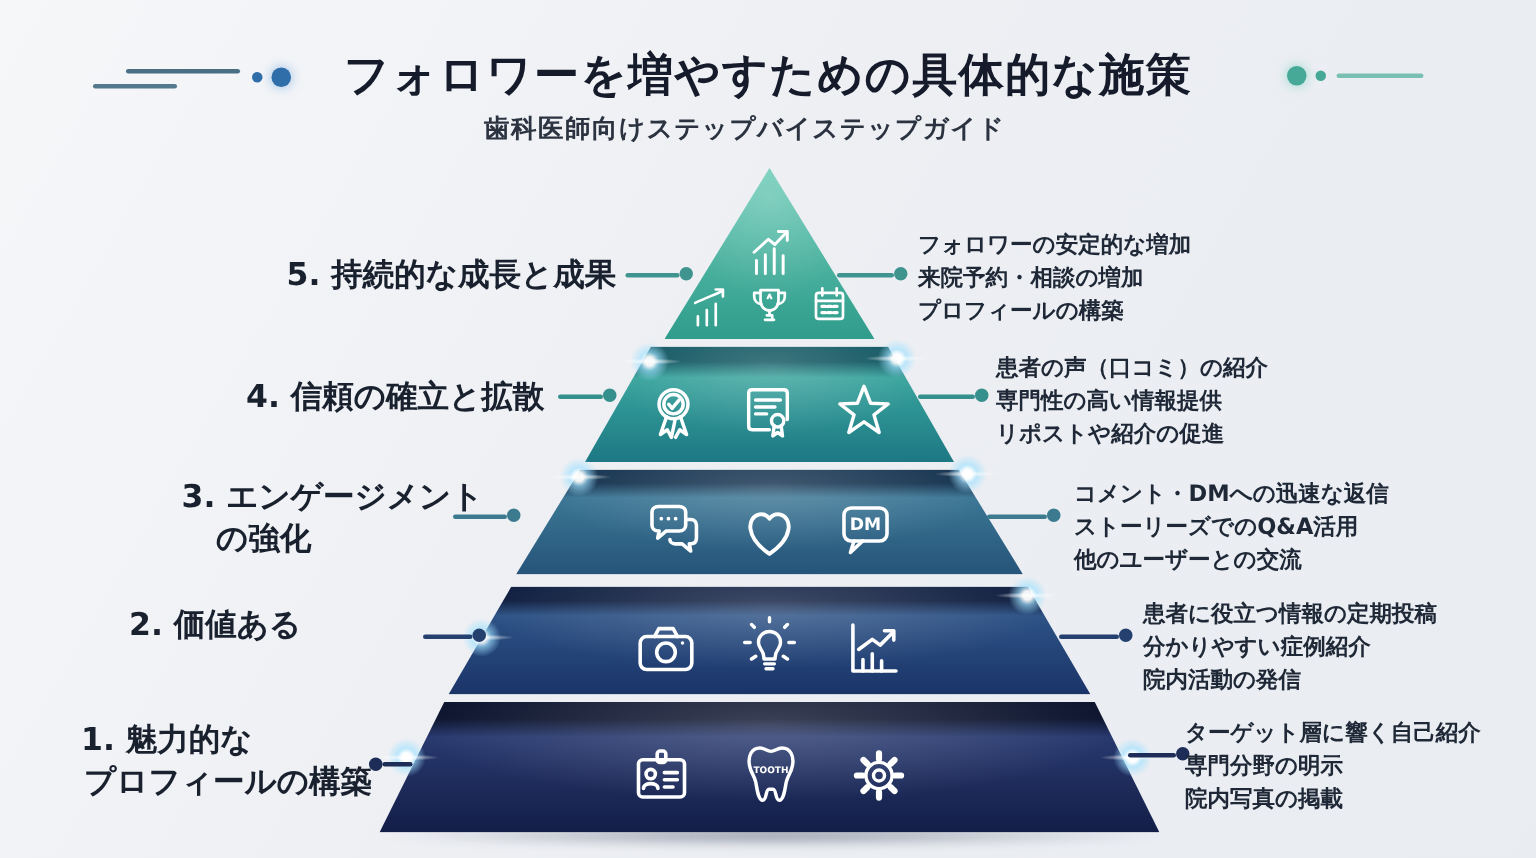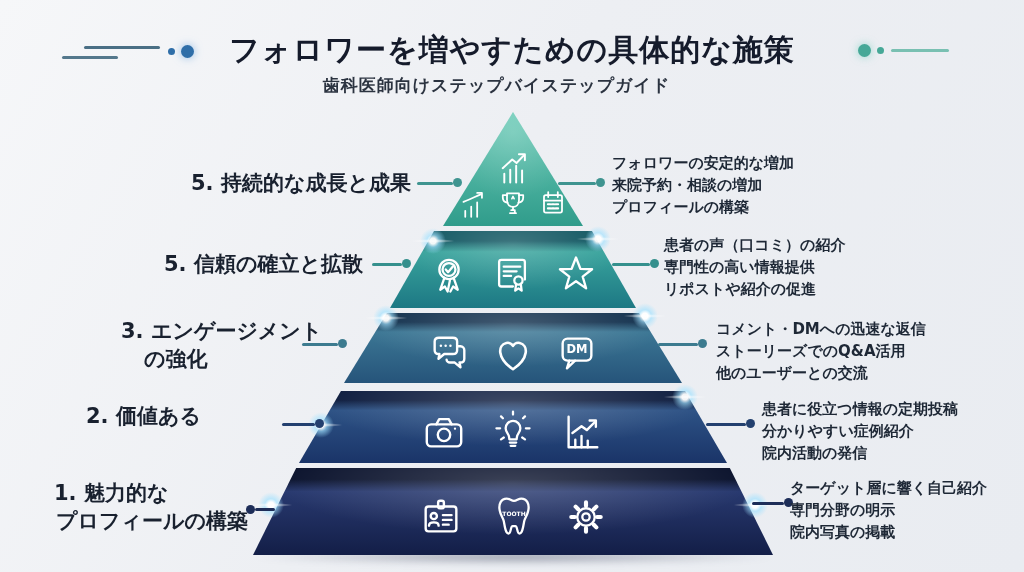--- a/index.html
+++ b/index.html
@@ -210,21 +210,21 @@
   <div class="spark" style="left:258px;top:492px;"></div>
   <div class="spark" style="left:742px;top:492px;"></div>
 
   <div class="lv-label" style="left:191px;top:169px;">
     <span>5. 持続的な成長と成果</span>
   </div>
   <div class="connector-line" style="left: 417px; top: 182px; width: 36px; background: rgb(63, 148, 144);"></div>
   <div class="connector-dot" style="left: 453px; top: 178px; background: rgb(63, 148, 144);"></div>
 
   <div class="lv-label" style="left:164px;top:250px;">
-    <span>5. 信頼の確立と拡散</span>
+    <span>4. 信頼の確立と拡散</span>
   </div>
   <div class="connector-line" style="left: 372px; top: 263px; width: 30px; background: rgb(53, 144, 141);"></div>
   <div class="connector-dot" style="left: 402px; top: 259px; background: rgb(53, 144, 141);"></div>
 
   <div class="lv-label" style="left:121px;top:317px;">
     <span>3. エンゲージメント</span>
     <span class="l2" style="margin-left:23px;">の強化</span>
   </div>
   <div class="connector-line" style="left: 302px; top: 343px; width: 36px; background: rgb(60, 123, 143);"></div>
   <div class="connector-dot" style="left: 338px; top: 339px; background: rgb(60, 123, 143);"></div>

